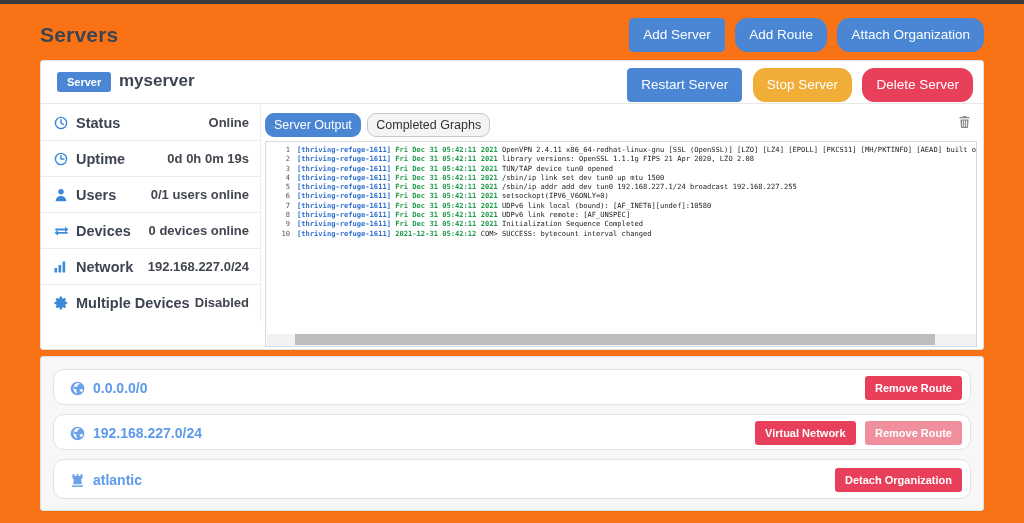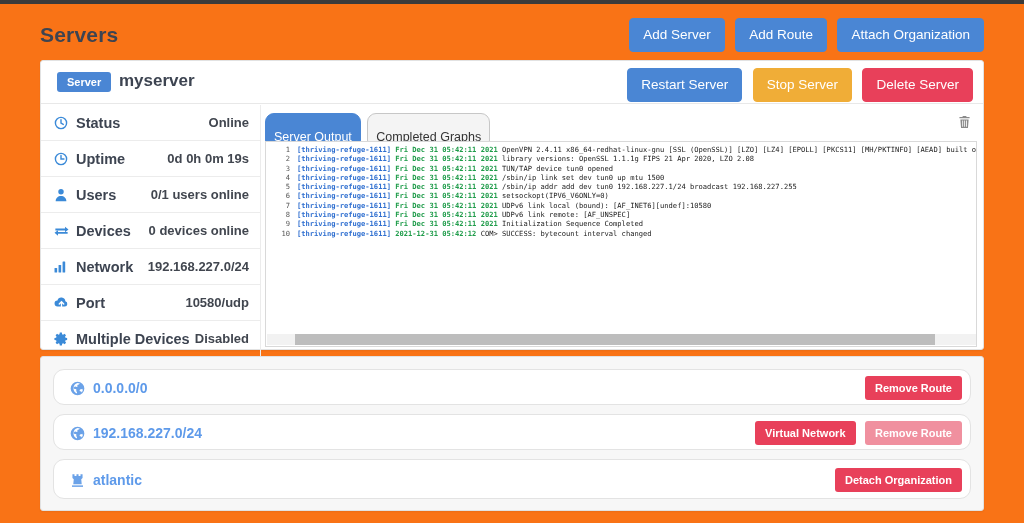--- a/index.html
+++ b/index.html
@@ -47,21 +47,21 @@
     cursor: pointer;
     vertical-align: middle;
     font-family: "Liberation Sans", sans-serif;
     white-space: nowrap;
   }
   .btn-blue   { background: #4a86d4; border-color: #4a86d4; }
   .btn-orange { background: #f0ad37; border-color: #f0ad37; }
   .btn-red    { background: #e8405a; border-color: #e8405a; }
   .btn-red-sm { background: #e8405a; border-color: #e8405a; }
   .btn-disabled { background: #f0909f; border-color: #f0909f; color:#fff; }
-  .btn + .btn { margin-left: 6px; }
+  .btn + .btn { margin-left: 6px; border-radius: 12px; }
 
   
   .card {
     position: absolute;
     left: 40px;
     width: 944px;
     background: #fff;
     border: 1px solid #e2e2e2;
     border-radius: 3px;
     box-shadow: 0 1px 2px rgba(0,0,0,.06);
@@ -130,21 +130,21 @@
   .output-panel {
     position: absolute;
     left: 224px; top: 52px;
     width: 712px;
     height: 234px;
   }
   .tabs { position: relative; height: 24px; }
   .tab {
     display: inline-block;
     font-size: 12.5px;
-    padding: 16px 8px 4px;
+    padding: 4px 8px 4px;
     border: 1px solid #c7c7c7;
     border-radius: 9px;
     color: #333;
     background: #f4f4f4;
     line-height: 1.15;
     cursor: pointer;
   }
   .tab.active { background: #4a86d4; border-color: #4a86d4; color: #fff; }
   .tab + .tab { margin-left: 2px; }
   .trash-btn {
@@ -340,31 +340,20 @@
             <svg viewBox="0 0 16 16" width="14" height="14" fill="currentColor">
               <rect x="0.6" y="9" width="3" height="5.4" rx="0.6"></rect>
               <rect x="5.2" y="5.6" width="3" height="8.8" rx="0.6"></rect>
               <rect x="9.8" y="1.8" width="3" height="12.6" rx="0.6"></rect>
             </svg>
           </span><span>Network</span>
         </div>
         <div class="status-val">192.168.227.0/24</div>
       </div>
 
-      <div class="status-row">
-        <div class="status-left">
-          <span class="ic">
-            <svg viewBox="0 0 16 16" width="15" height="14" fill="currentColor">
-              <path d="M12.4 6.1A4.6 4.6 0 0 0 3.4 5 3.5 3.5 0 0 0 3.7 12h8.1a3 3 0 0 0 .6-5.9z"></path>
-              <path d="M8 13.8V6.8M5.4 9.2 8 6.5l2.6 2.7" stroke="#fff" stroke-width="1.5" fill="none" stroke-linecap="round"></path>
-            </svg>
-          </span><span>Port</span>
-        </div>
-        <div class="status-val">10580/udp</div>
-      </div>
 
       <div class="status-row">
         <div class="status-left">
           <span class="ic">
             <svg viewBox="0 0 16 16" width="14" height="14" fill="currentColor">
               <path d="M8 5.2a2.8 2.8 0 1 0 0 5.6 2.8 2.8 0 0 0 0-5.6zm0 4.2a1.4 1.4 0 1 1 0-2.8 1.4 1.4 0 0 1 0 2.8z"></path>
               <path d="M15 9.2V6.8l-1.9-.3a5.3 5.3 0 0 0-.5-1.2l1.1-1.6-1.7-1.7-1.6 1.1a5.3 5.3 0 0 0-1.2-.5L9 .7H6.6l-.3 1.9a5.3 5.3 0 0 0-1.2.5L3.5 2l-1.7 1.7L2.9 5.3a5.3 5.3 0 0 0-.5 1.2L.5 6.8v2.4l1.9.3c.1.4.3.8.5 1.2l-1.1 1.6 1.7 1.7 1.6-1.1c.4.2.8.4 1.2.5l.3 1.9H9l.3-1.9c.4-.1.8-.3 1.2-.5l1.6 1.1 1.7-1.7-1.1-1.6c.2-.4.4-.8.5-1.2z"></path>
             </svg>
           </span><span>Multiple Devices</span>
         </div>

